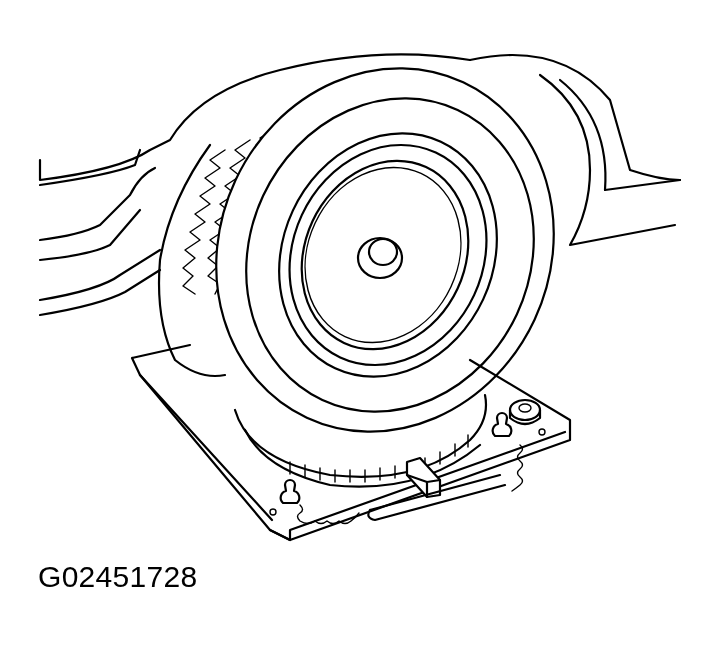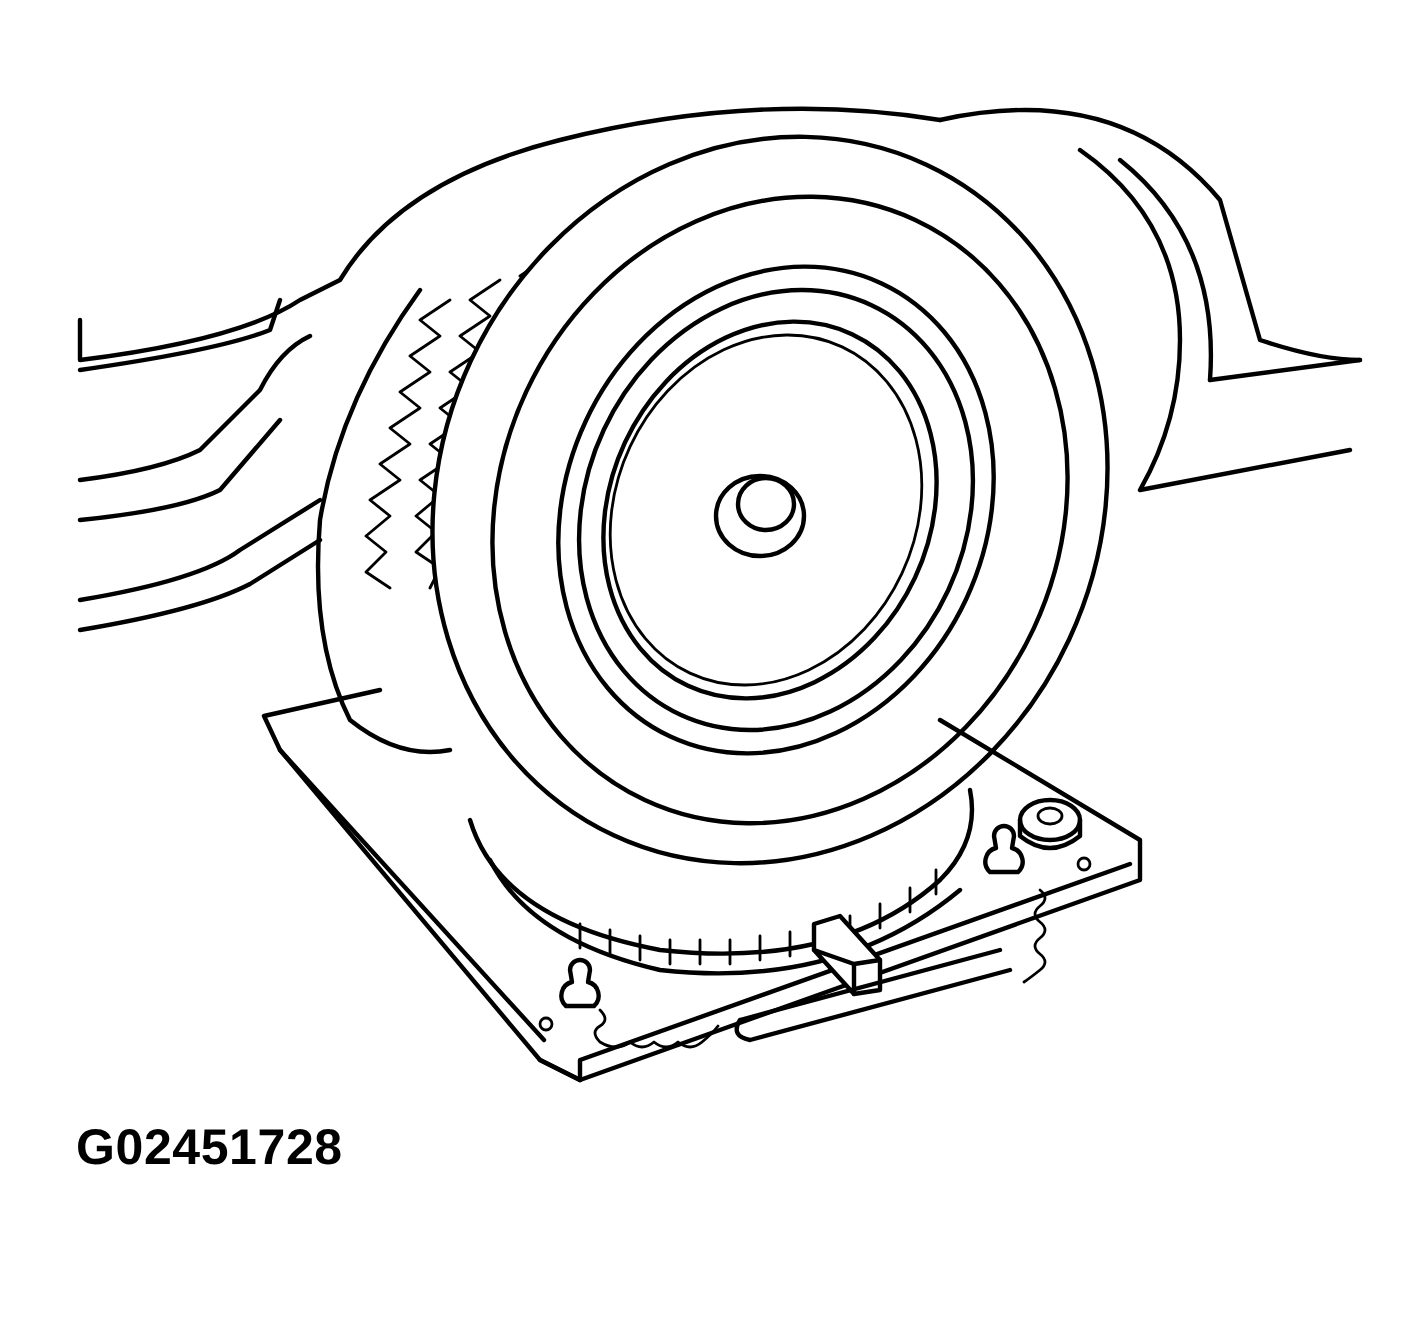--- a/index.html
+++ b/index.html
@@ -1,21 +1,21 @@
 <!DOCTYPE html>
 <html><head>
   <meta charset="utf-8">
   <style>
     html, body { margin: 0; padding: 0; background: #ffffff; }
     body { width: 711px; height: 661px; position: relative; overflow: hidden; }
     .figure { position: absolute; left: 0; top: 0; width: 711px; height: 661px; }
     .caption {
       position: absolute; left: 38px; top: 560px;
       font-family: "Liberation Sans", sans-serif;
-      font-size: 25px; font-weight: bold; color: #000; letter-spacing: 0.3px;
+      font-size: 30px; font-weight: normal; color: #000; letter-spacing: 0.3px;
     }
     svg .ln { fill: none; stroke: #000; stroke-width: 2.2; stroke-linecap: round; stroke-linejoin: round; }
     svg .thin { fill: none; stroke: #000; stroke-width: 1.4; stroke-linecap: round; stroke-linejoin: round; }
     svg .fillw { fill: #fff; stroke: #000; stroke-width: 2.2; stroke-linejoin: round; }
   </style>
 </head>
 <body>
 
 <div class="figure">
   <svg width="711" height="661" viewBox="0 0 711 661">

